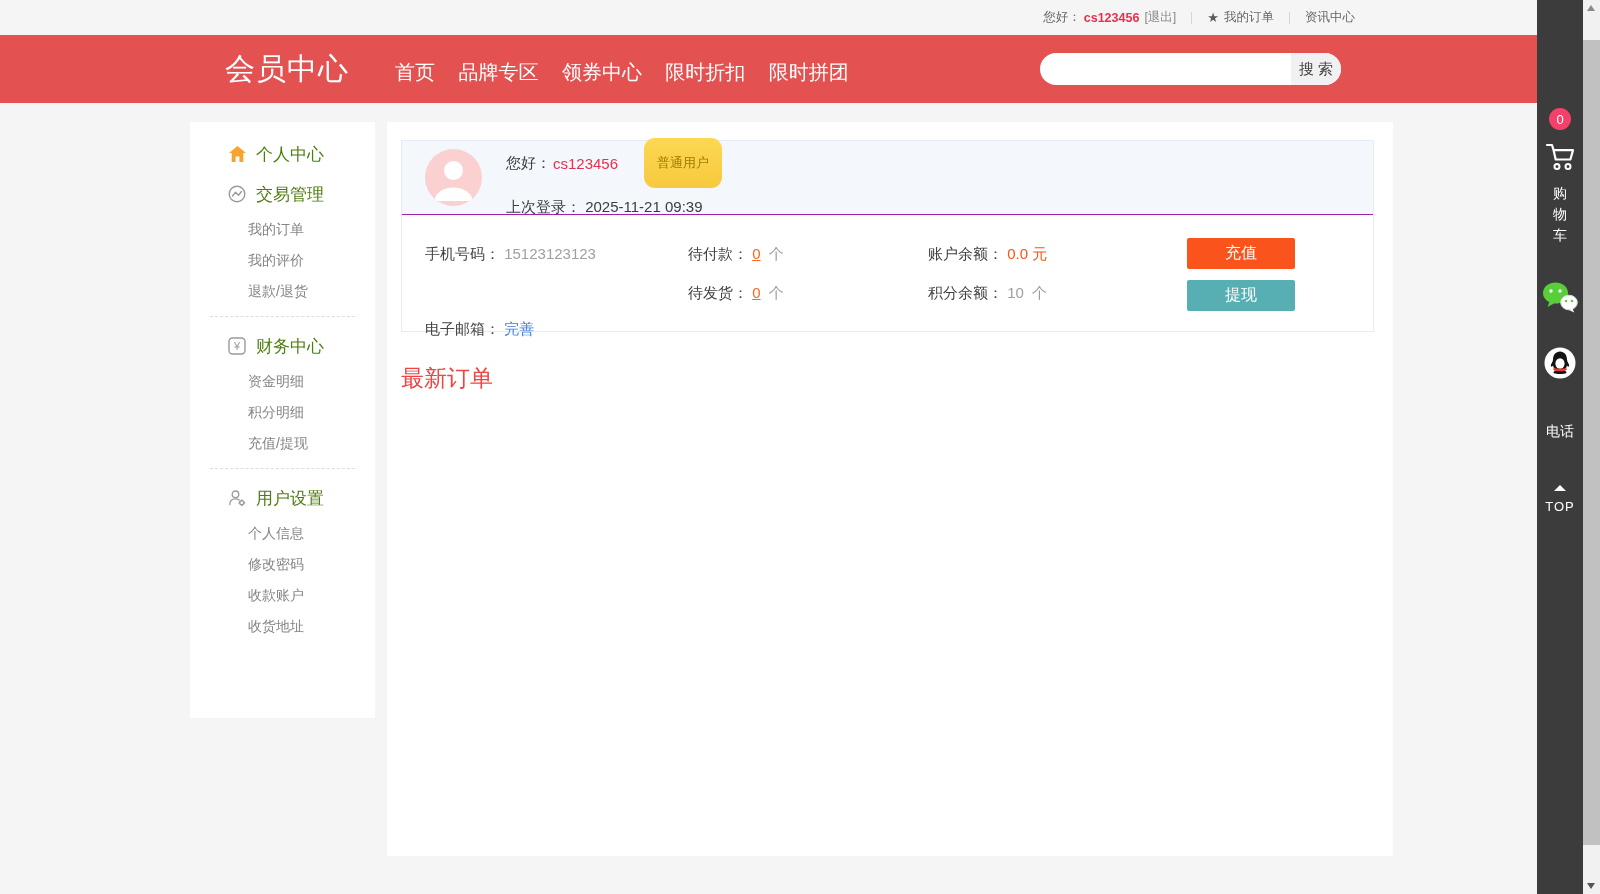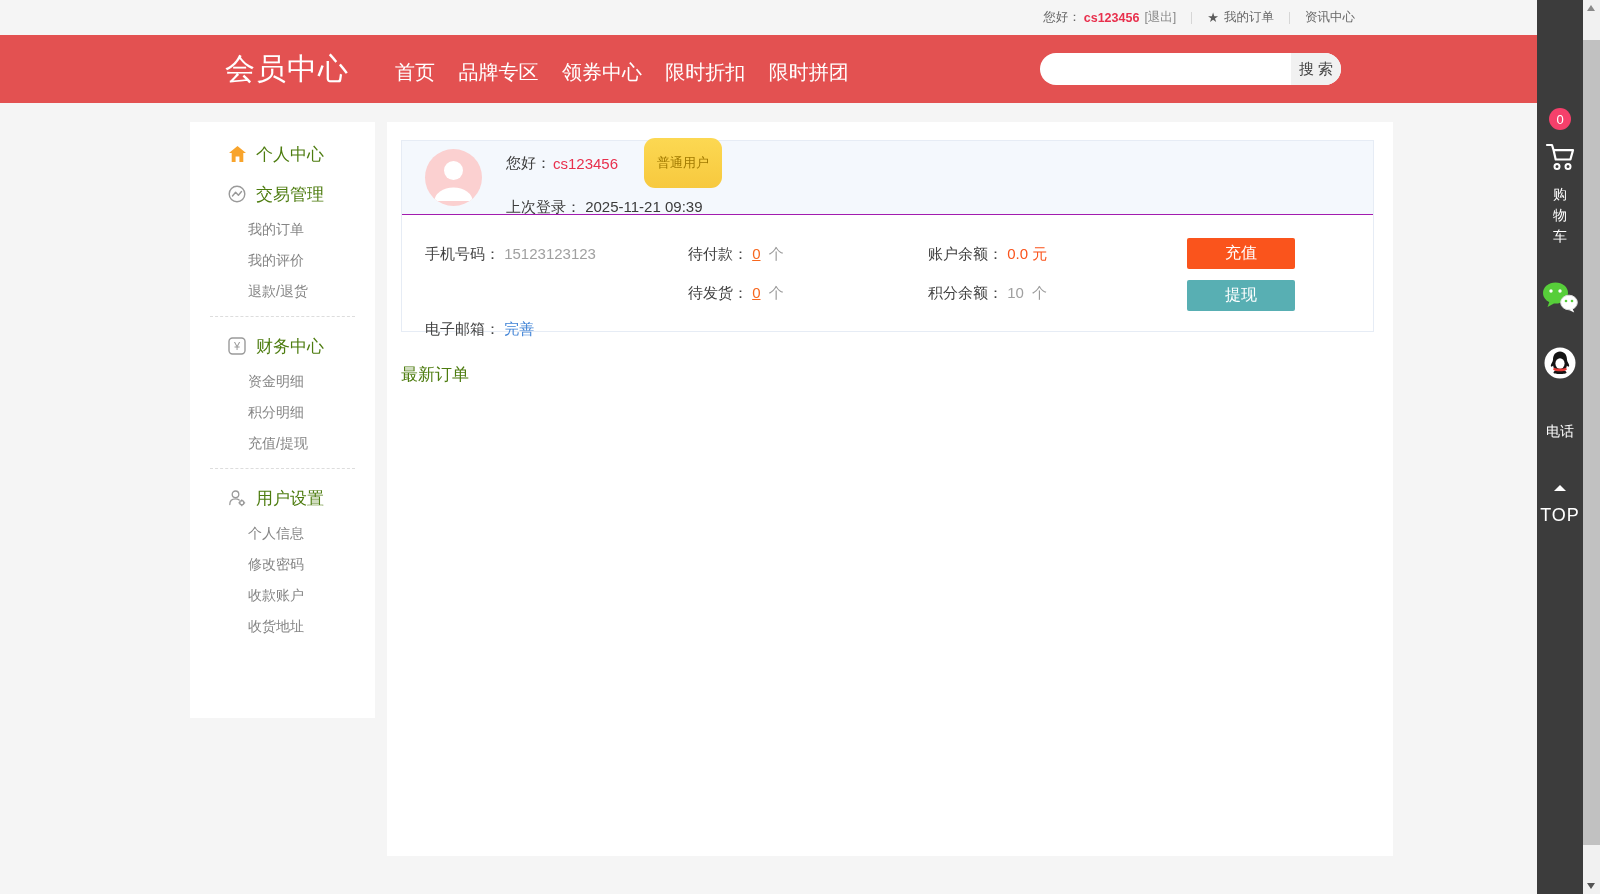--- a/index.html
+++ b/index.html
@@ -49,37 +49,37 @@
   .cell { position:absolute; color:#424242; white-space:nowrap; }
   .val-gray { color:#a0a0a0; }
   .val-blue { color:#4083d6; cursor:pointer; }
   .val-orange { color:#f7671e; text-decoration:underline; cursor:pointer; }
   .unit { color:#999; margin-left:4px; }
   .val-money { color:#fa541c; }
   .btn { position:absolute; left:785px; width:108px; height:31px; border:none; border-radius:2px;
          color:#fff; font-size:16px; cursor:pointer; font-family:inherit; }
   .btn.recharge { top:23px; background:#fa541c; }
   .btn.withdraw { top:65px; background:#58afb3; }
-  .orders-title { position:absolute; left:14px; top:241px; font-size:17px; color:#4d7c0f; }
+  .orders-title { position:absolute; left:14px; top:241px; font-size:23px; color:#ef4444; }
 
   
   .toolbar { position:absolute; left:1537px; top:0; width:46px; height:894px; background:#3c3c3c;
              display:flex; flex-direction:column; align-items:center; }
   .cart-badge { margin-top:108px; width:22px; height:22px; border-radius:50%; background:#f5406b;
                 color:#fff; font-size:13px; display:flex; align-items:center; justify-content:center; cursor:pointer; }
   .cart-ic { margin-top:12px; cursor:pointer; }
   .vlabel { margin-top:8px; width:16px; font-size:14px; color:#fff; line-height:21px; text-align:center;
-            word-break:break-all; cursor:pointer; }
+            word-break:break-all; cursor:pointer;font-family:Liberation Mono, monospace; }
   .tb-wechat { margin-top:34px; cursor:pointer; }
   .tb-qq { margin-top:30px; cursor:pointer; }
   .tb-phone { margin-top:40px; font-size:14px; color:#fff; cursor:pointer; }
   .tb-top { margin-top:44px; display:flex; flex-direction:column; align-items:center; cursor:pointer; }
   .tb-top .tri { width:0; height:0; border-left:6px solid transparent; border-right:6px solid transparent;
                  border-bottom:6px solid #fff; }
-  .tb-top .txt { margin-top:14px; font-size:18px; color:#fff; letter-spacing:1px; }
+  .tb-top .txt { margin-top:8px; font-size:13px; color:#fff; letter-spacing:1px; }
 
   
   .scroll { position:absolute; left:1583px; top:0; width:17px; height:894px; background:#f1f1f1; }
   .scroll .up { position:absolute; top:5px; left:4px; width:0; height:0;
                 border-left:4.5px solid transparent; border-right:4.5px solid transparent; border-bottom:6px solid #8a8a8a; }
   .scroll .down { position:absolute; bottom:5px; left:4px; width:0; height:0;
                   border-left:4.5px solid transparent; border-right:4.5px solid transparent; border-top:6px solid #555; }
   .scroll .thumb { position:absolute; top:40px; left:0; width:17px; height:805px; background:#c1c1c1; }
 </style>
 </head>

